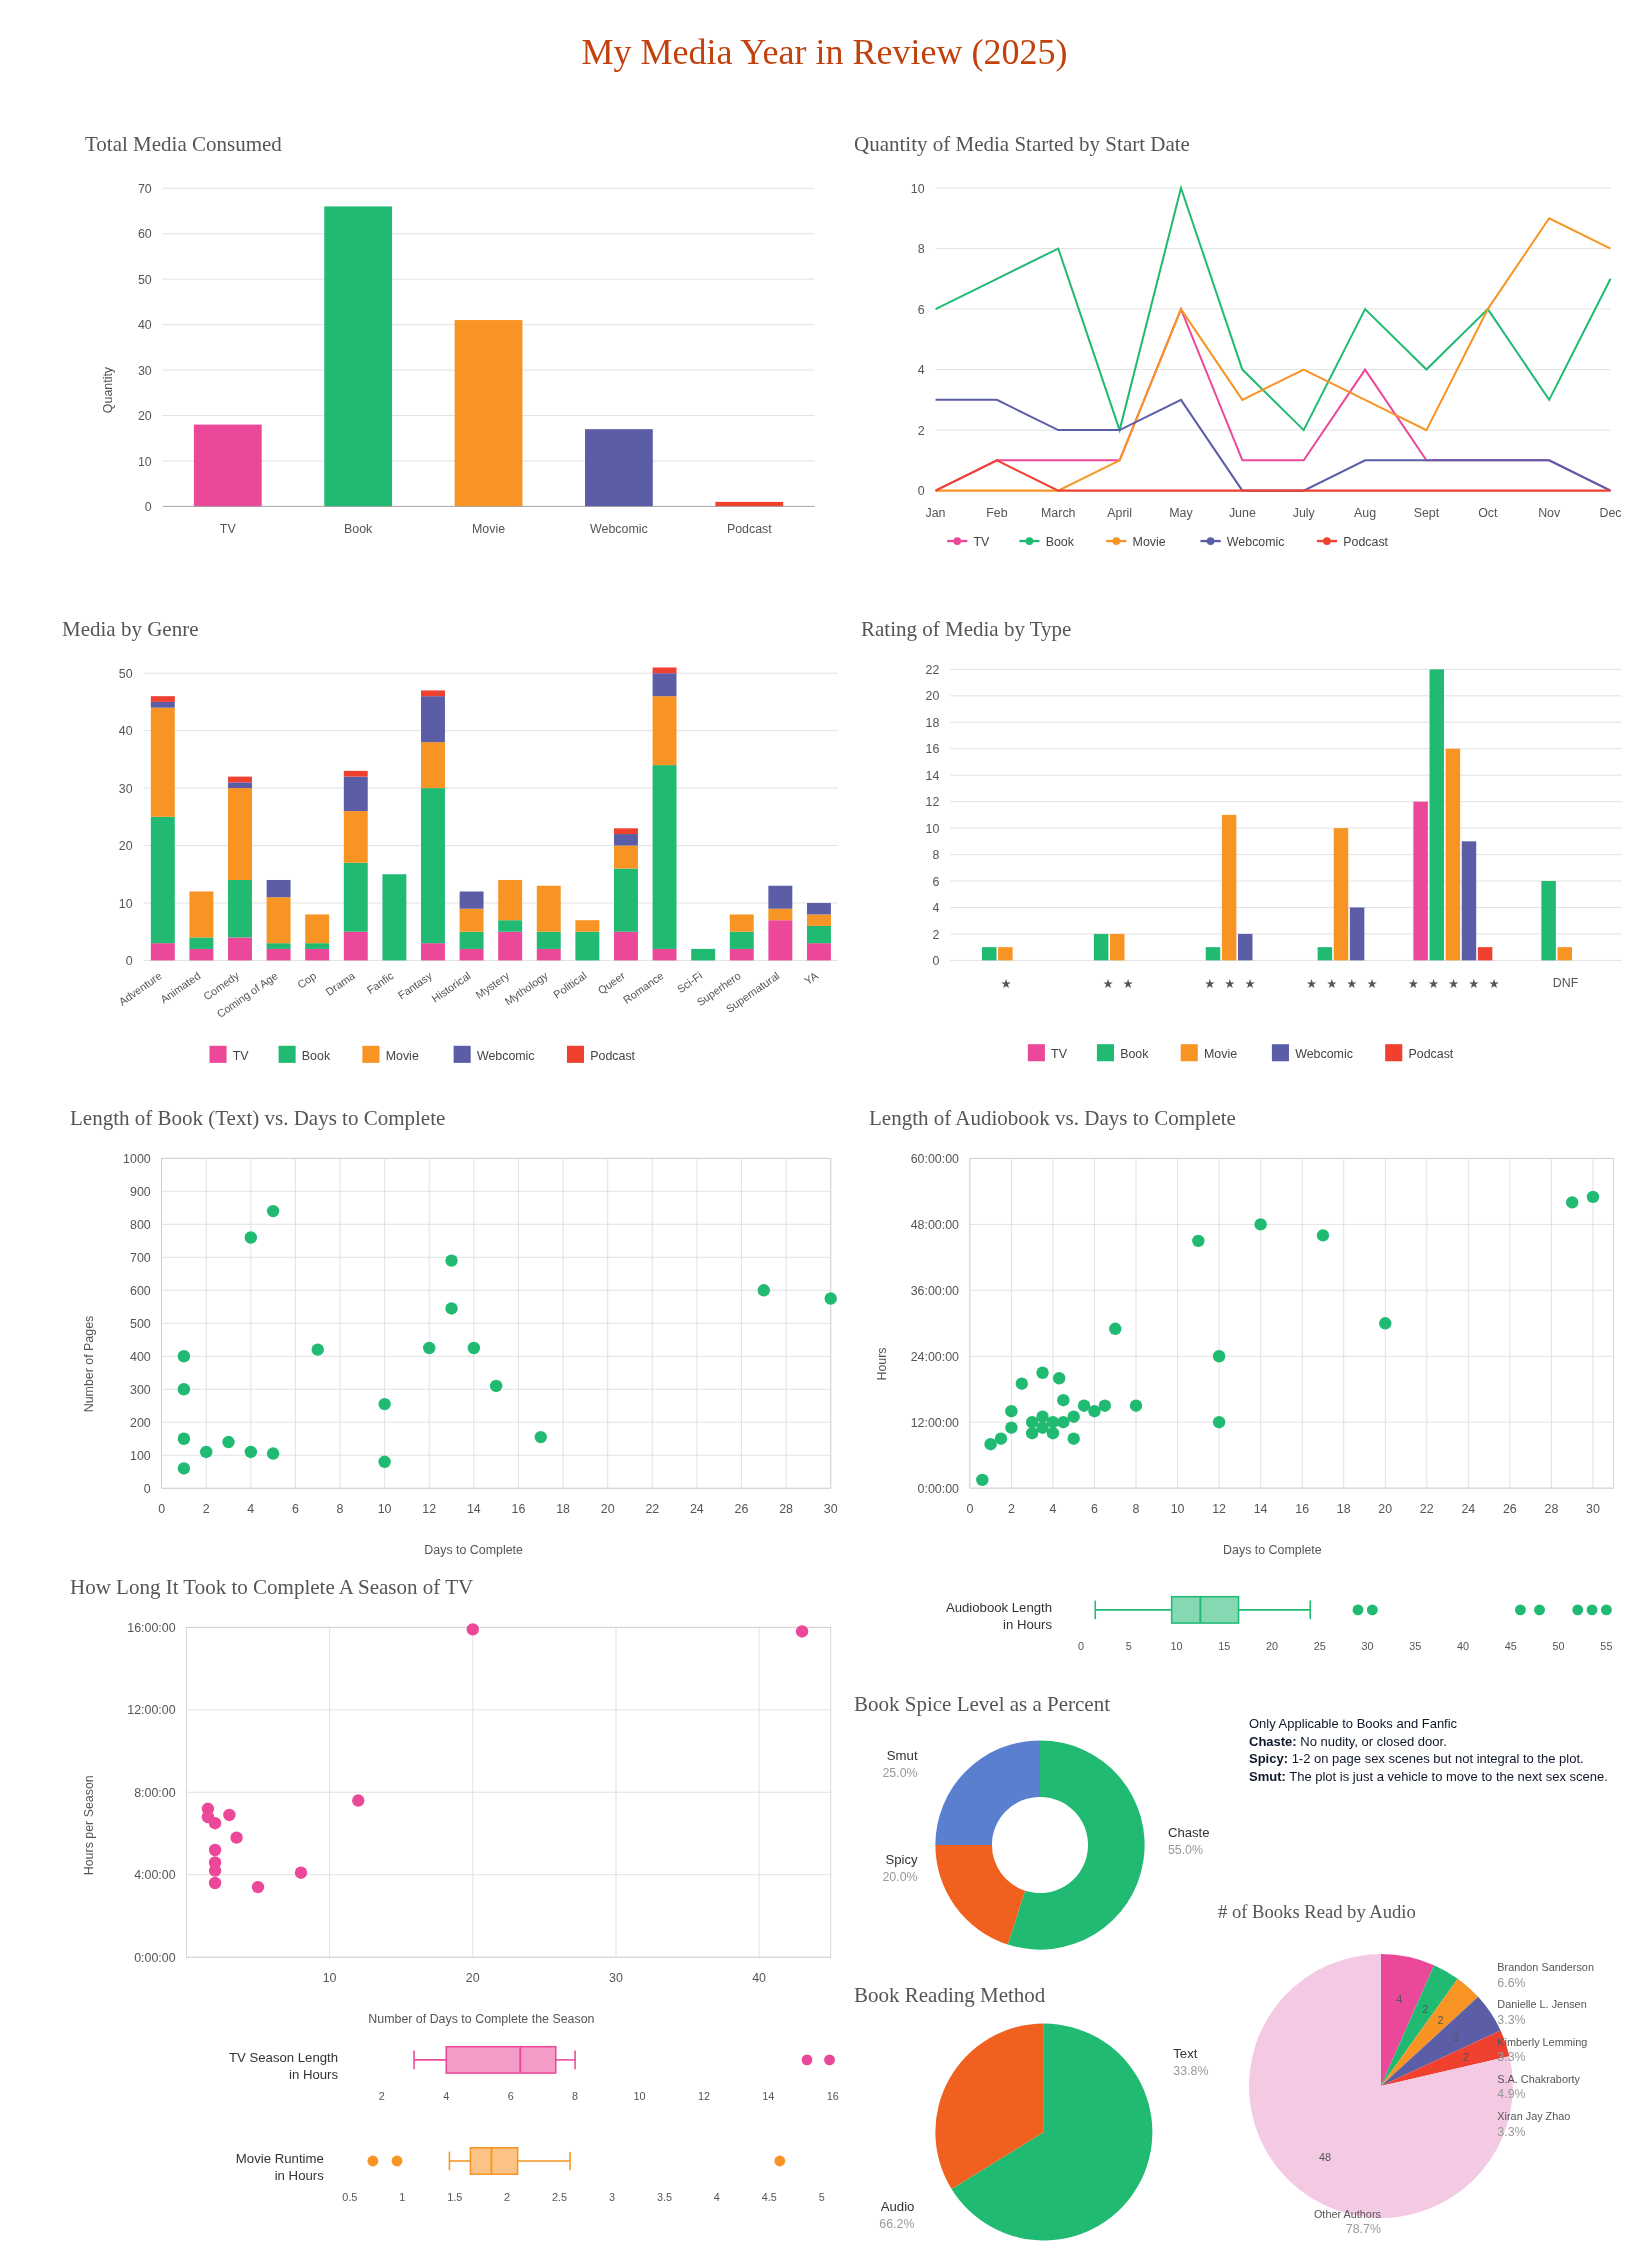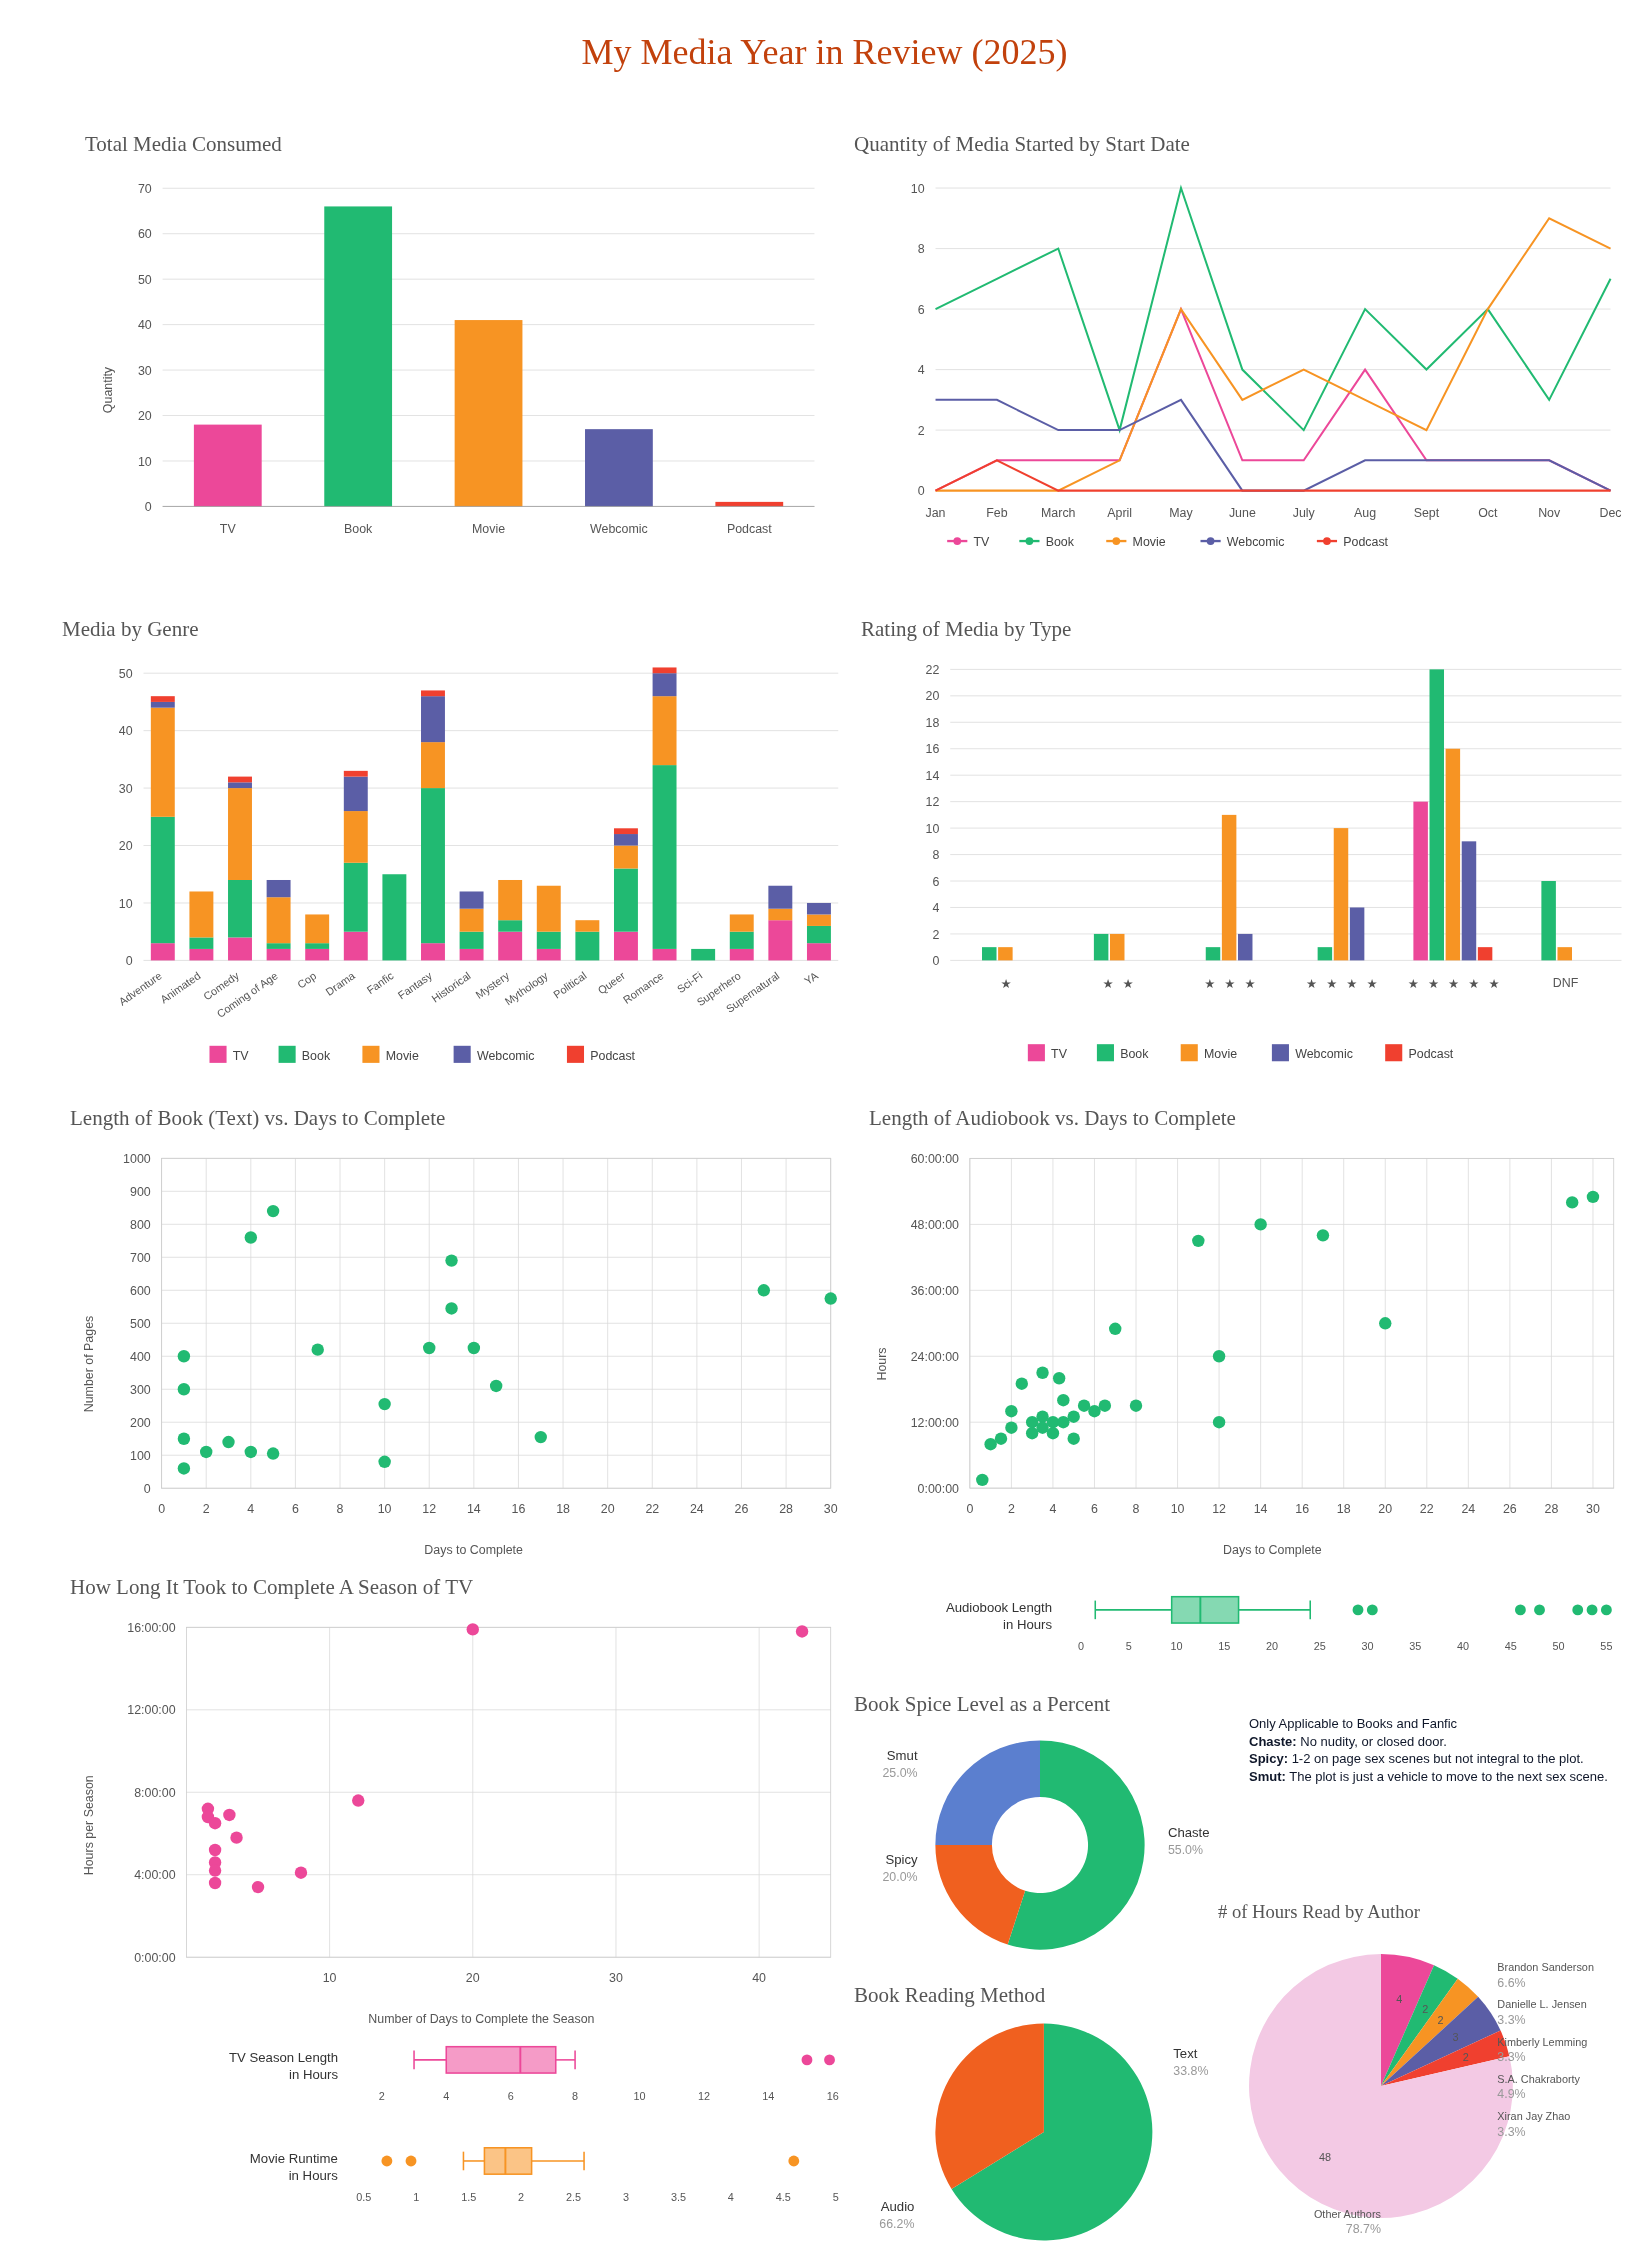--- a/index.html
+++ b/index.html
@@ -617,21 +617,21 @@
           <text x="567.7922077922078" y="97" class="small" text-anchor="middle">6</text>
           <text x="650.909090909091" y="97" class="small" text-anchor="middle">8</text>
           <text x="734.025974025974" y="97" class="small" text-anchor="middle">10</text>
           <text x="817.1428571428571" y="97" class="small" text-anchor="middle">12</text>
           <text x="900.2597402597403" y="97" class="small" text-anchor="middle">14</text>
           <text x="983.3766233766235" y="97" class="small" text-anchor="middle">16</text>
         </g>
     </svg>
   </div>
 
-  <div class="panel" style="left:70px;top:2126px;width:784px;">
+  <div class="panel" style="left:56px;top:2126px;width:784px;">
     <svg width="784" height="101" viewBox="0 0 1010 130">
       <text x="345" y="48" class="glabel" text-anchor="end">Movie Runtime</text>
       <text x="345" y="70" class="glabel" text-anchor="end">in Hours</text>
       <g id="mvx">
           <line x1="506.86170212765956" x2="533.8829787234042" y1="45" y2="45" stroke="#f79423" stroke-width="2"></line>
           <line x1="594.6808510638298" x2="662.2340425531916" y1="45" y2="45" stroke="#f79423" stroke-width="2"></line>
           <line x1="506.86170212765956" x2="506.86170212765956" y1="33" y2="57" stroke="#f79423" stroke-width="2"></line>
           <line x1="662.2340425531916" x2="662.2340425531916" y1="33" y2="57" stroke="#f79423" stroke-width="2"></line>
           <rect x="533.8829787234042" y="28" width="60.797872340425556" height="34" fill="#f79423" fill-opacity="0.55" stroke="#f79423" stroke-width="2"></rect>
           <line x1="560.904255319149" x2="560.904255319149" y1="28" y2="62" stroke="#f79423" stroke-width="2.5"></line>
@@ -684,21 +684,21 @@
           <path d="M245 160 L125.8607725487431 233.52444819458134 A140 140 0 0 1 244.99999999999997 20 Z" fill="#f0601f"></path>
           <text x="412" y="65" class="glabel" text-anchor="start">Text</text>
           <text x="412" y="87" class="gsub" text-anchor="start">33.8%</text>
           <text x="78" y="262" class="glabel" text-anchor="end">Audio</text>
           <text x="78" y="284" class="gsub" text-anchor="end">66.2%</text>
         </g>
     </svg>
   </div>
 
   <div class="panel" style="left:1218px;top:1901px;width:419px;">
-    <div class="ctitle" style="font-size:18.6px;"># of Hours Read by Author</div>
+    <div class="ctitle" style="font-size:18.6px;"># of Books Read by Audio</div>
     <svg width="419" height="326" viewBox="0 0 540 420">
       <g id="authors">
           <path d="M210 210 L210 40 A170 170 0 0 1 278.4296305857945 54.380638550687735 Z" fill="#ec4899"></path>
           <text x="233.77428479673426" y="102.87112047578758" class="small" text-anchor="middle" fill="#333">4</text>
           <path d="M210 210 L278.4296305857945 54.380638550687735 A170 170 0 0 1 308.971509112531 71.78046308864947 Z" fill="#21ba72"></path>
           <text x="267.22301561346205" y="115.55655081538924" class="small" text-anchor="middle" fill="#333">2</text>
           <path d="M210 210 L308.971509112531 71.78046308864947 A170 170 0 0 1 335.2820637173372 95.08958049539176 Z" fill="#f79423"></path>
           <text x="286.6569792926359" y="129.4721575114207" class="small" text-anchor="middle" fill="#333">2</text>
           <path d="M210 210 L335.2820637173372 95.08958049539176 A170 170 0 0 1 364.19111706879664 138.41020032800301 Z" fill="#5b5ea6"></path>
           <text x="306.1556637556516" y="151.83265372707018" class="small" text-anchor="middle" fill="#333">3</text>

